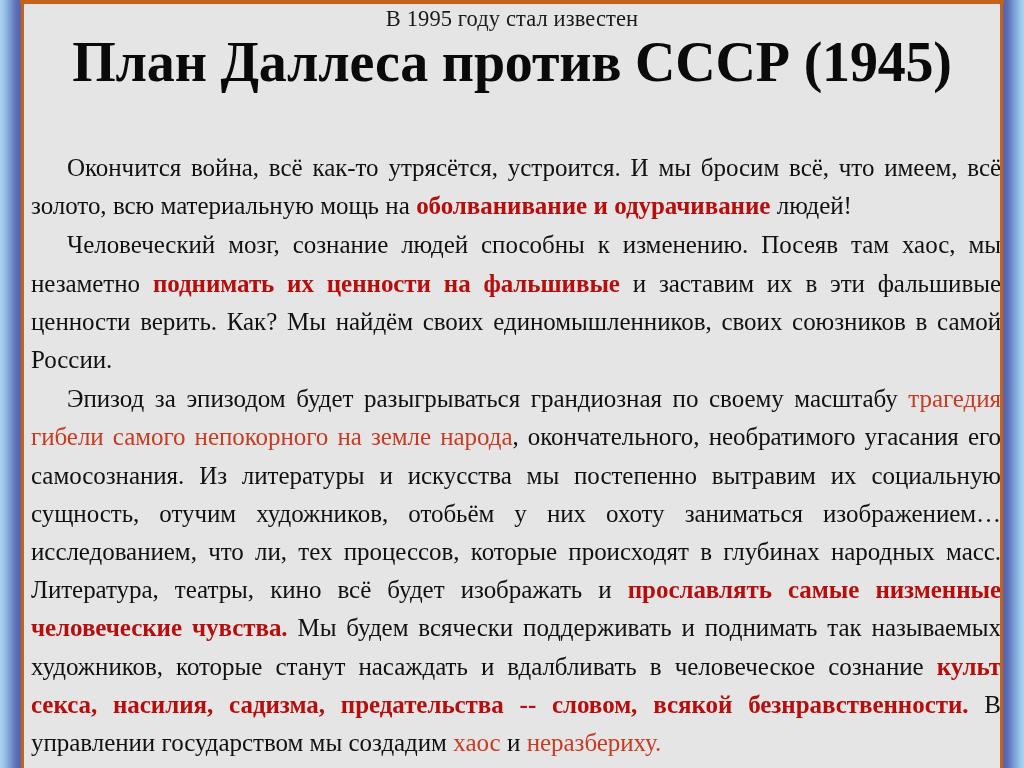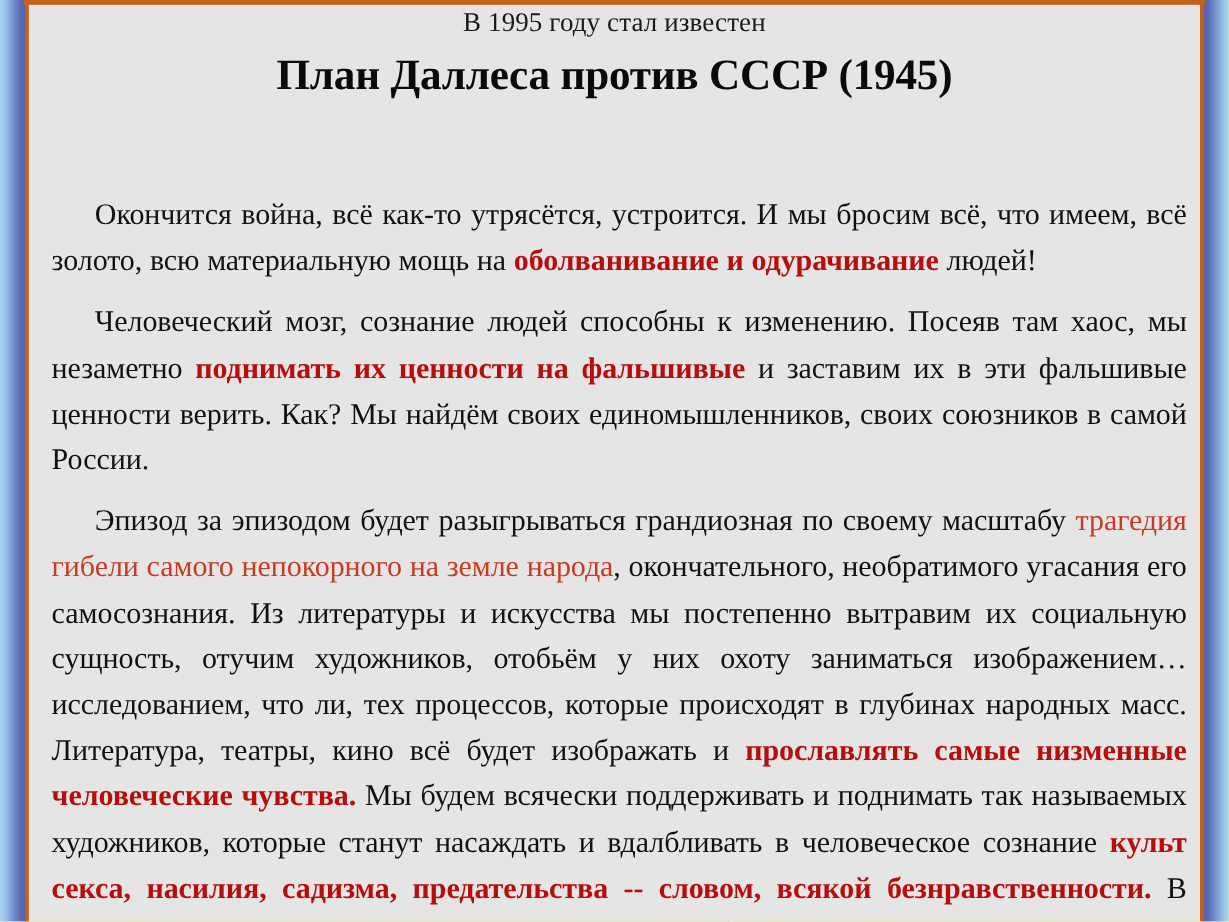--- a/index.html
+++ b/index.html
@@ -88,21 +88,21 @@
     z-index: 3;
   }
   #kicker {
     font-size: 22.5px;
     font-weight: 400;
     color: #1a1a1a;
     line-height: 30px;
     letter-spacing: 0.1px;
   }
   #main-title {
-    font-size: 36px;
+    font-size: 56px;
     font-weight: 700;
     color: #0a0a0a;
     line-height: 56px;
     letter-spacing: -0.2px;
     white-space: nowrap;
   }
 
   
   #body-block {
     position: absolute;
@@ -110,21 +110,21 @@
     top: 148px;
     width: 972px;
     z-index: 3;
   }
   .para {
     font-size: 25px;
     line-height: 38.2px;
     color: #111111;
     text-align: justify;
     text-indent: 36px;
-    margin: 13px;
+    margin: 1px;
     letter-spacing: -0.05px;
     word-spacing: 0.2px;
   }
 
   
   .hl-bold {
     color: #b80d0d;
     font-weight: 700;
   }
   .hl-plain {

